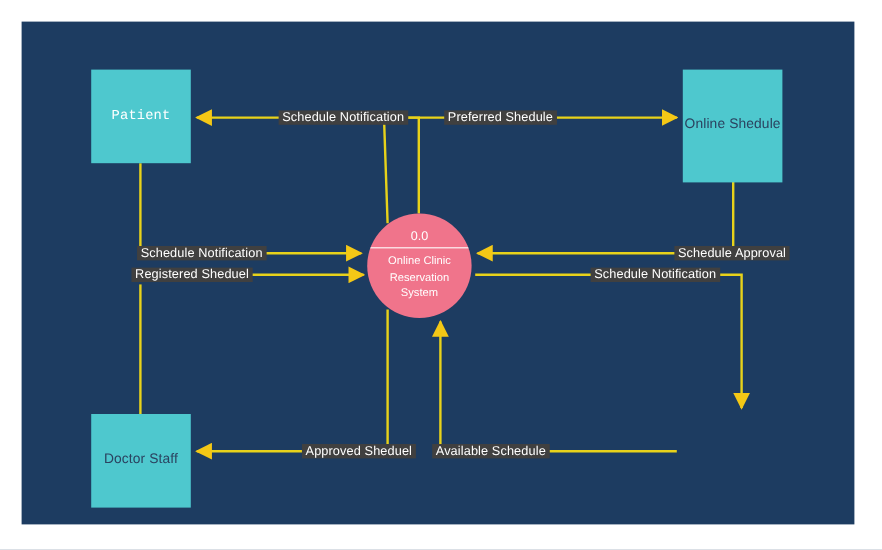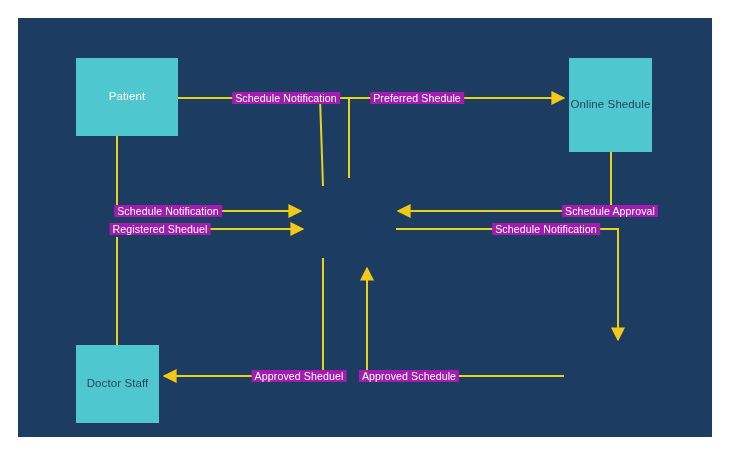--- a/index.html
+++ b/index.html
@@ -10,36 +10,36 @@
           background:#1d3c61;}
 
   #svg-layer{position:absolute;left:0;top:0;width:694px;height:419px;overflow:visible;}
 
   .node{position:absolute;box-sizing:border-box;background:#4ec8ce;
         display:flex;align-items:center;justify-content:center;text-align:center;
         font-size:11.5px;line-height:1.35;letter-spacing:.1px;}
   .node.light{color:#ffffff;}
   .node.dark{color:#2b4360;}
 
-  #node-patient      {left:58px; top:40px;  width:102px; height:78px;}
+  #node-patient      {left:58px; top:40px;  width:83px; height:78px;font-family:Liberation Mono, monospace;}
   #node-onlineshedule{left:551px;top:40px;  width:83px; height:94px;}
   #node-clinicstaff  {left:58px; top:327px; width:83px; height:78px;}
   #node-doctor       {left:551px;top:327px; width:83px; height:78px;}
 
   #process{position:absolute;left:288px;top:160px;width:87px;height:87px;
            border-radius:50%;background:#f0748b;color:#ffffff;
            display:flex;flex-direction:column;align-items:center;
            justify-content:flex-start;overflow:hidden;}
   #process .pnum{font-size:10.5px;margin-top:13px;margin-bottom:3px;}
   #process .pdiv{width:100%;height:1.4px;background:#ffffff;opacity:.92;}
   #process .pname{font-size:9.3px;line-height:1.42;margin-top:4px;padding:0 4px;text-align:center;}
 
   .edge-label{position:absolute;color:#ffffff;font-size:10.6px;
               white-space:nowrap;letter-spacing:.1px;
-              background:#a21caf;padding:0 3px;}
+              background:#404040;padding:0 3px;}
   .el-c{transform:translate(-50%,-50%);}
 </style>
 </head>
 <body>
 
 <div id="canvas">
 
   <svg id="svg-layer" viewBox="0 0 694 419" xmlns="http://www.w3.org/2000/svg">
     <defs>
       <marker id="ah-l" viewBox="0 0 10 10" refX="9" refY="5" markerWidth="7" markerHeight="7" orient="auto-start-reverse">
@@ -73,30 +73,35 @@
 
   <div class="node dark" id="node-onlineshedule">
     <span>Online Shedule</span>
   </div>
 
   <div class="node dark" id="node-clinicstaff">
     <span>Doctor Staff</span>
   </div>
 
 
+  <div id="process">
+    <div class="pnum">0.0</div>
+    <div class="pdiv"></div>
+    <div class="pname">Online Clinic Reservation System</div>
+  </div>
 
   <div class="edge-label el-c" style="left:268px;top:80px;">Schedule Notification</div>
 
   <div class="edge-label el-c" style="left:399px;top:80px;">Preferred Shedule</div>
 
   <div class="edge-label el-c" style="left:150px;top:193px;">Schedule Notification</div>
 
   <div class="edge-label el-c" style="left:142px;top:211px;">Registered Sheduel</div>
 
   <div class="edge-label el-c" style="left:548px;top:193px;margin-left:44px;">Schedule Approval</div>
 
   <div class="edge-label el-c" style="left:528px;top:211px;">Schedule Notification</div>
 
   <div class="edge-label el-c" style="left:281px;top:358px;">Approved Sheduel</div>
 
-  <div class="edge-label el-c" style="left:391px;top:358px;">Approved Schedule</div>
+  <div class="edge-label el-c" style="left:391px;top:358px;">Available Schedule</div>
 
 </div>
 
 </body></html>

